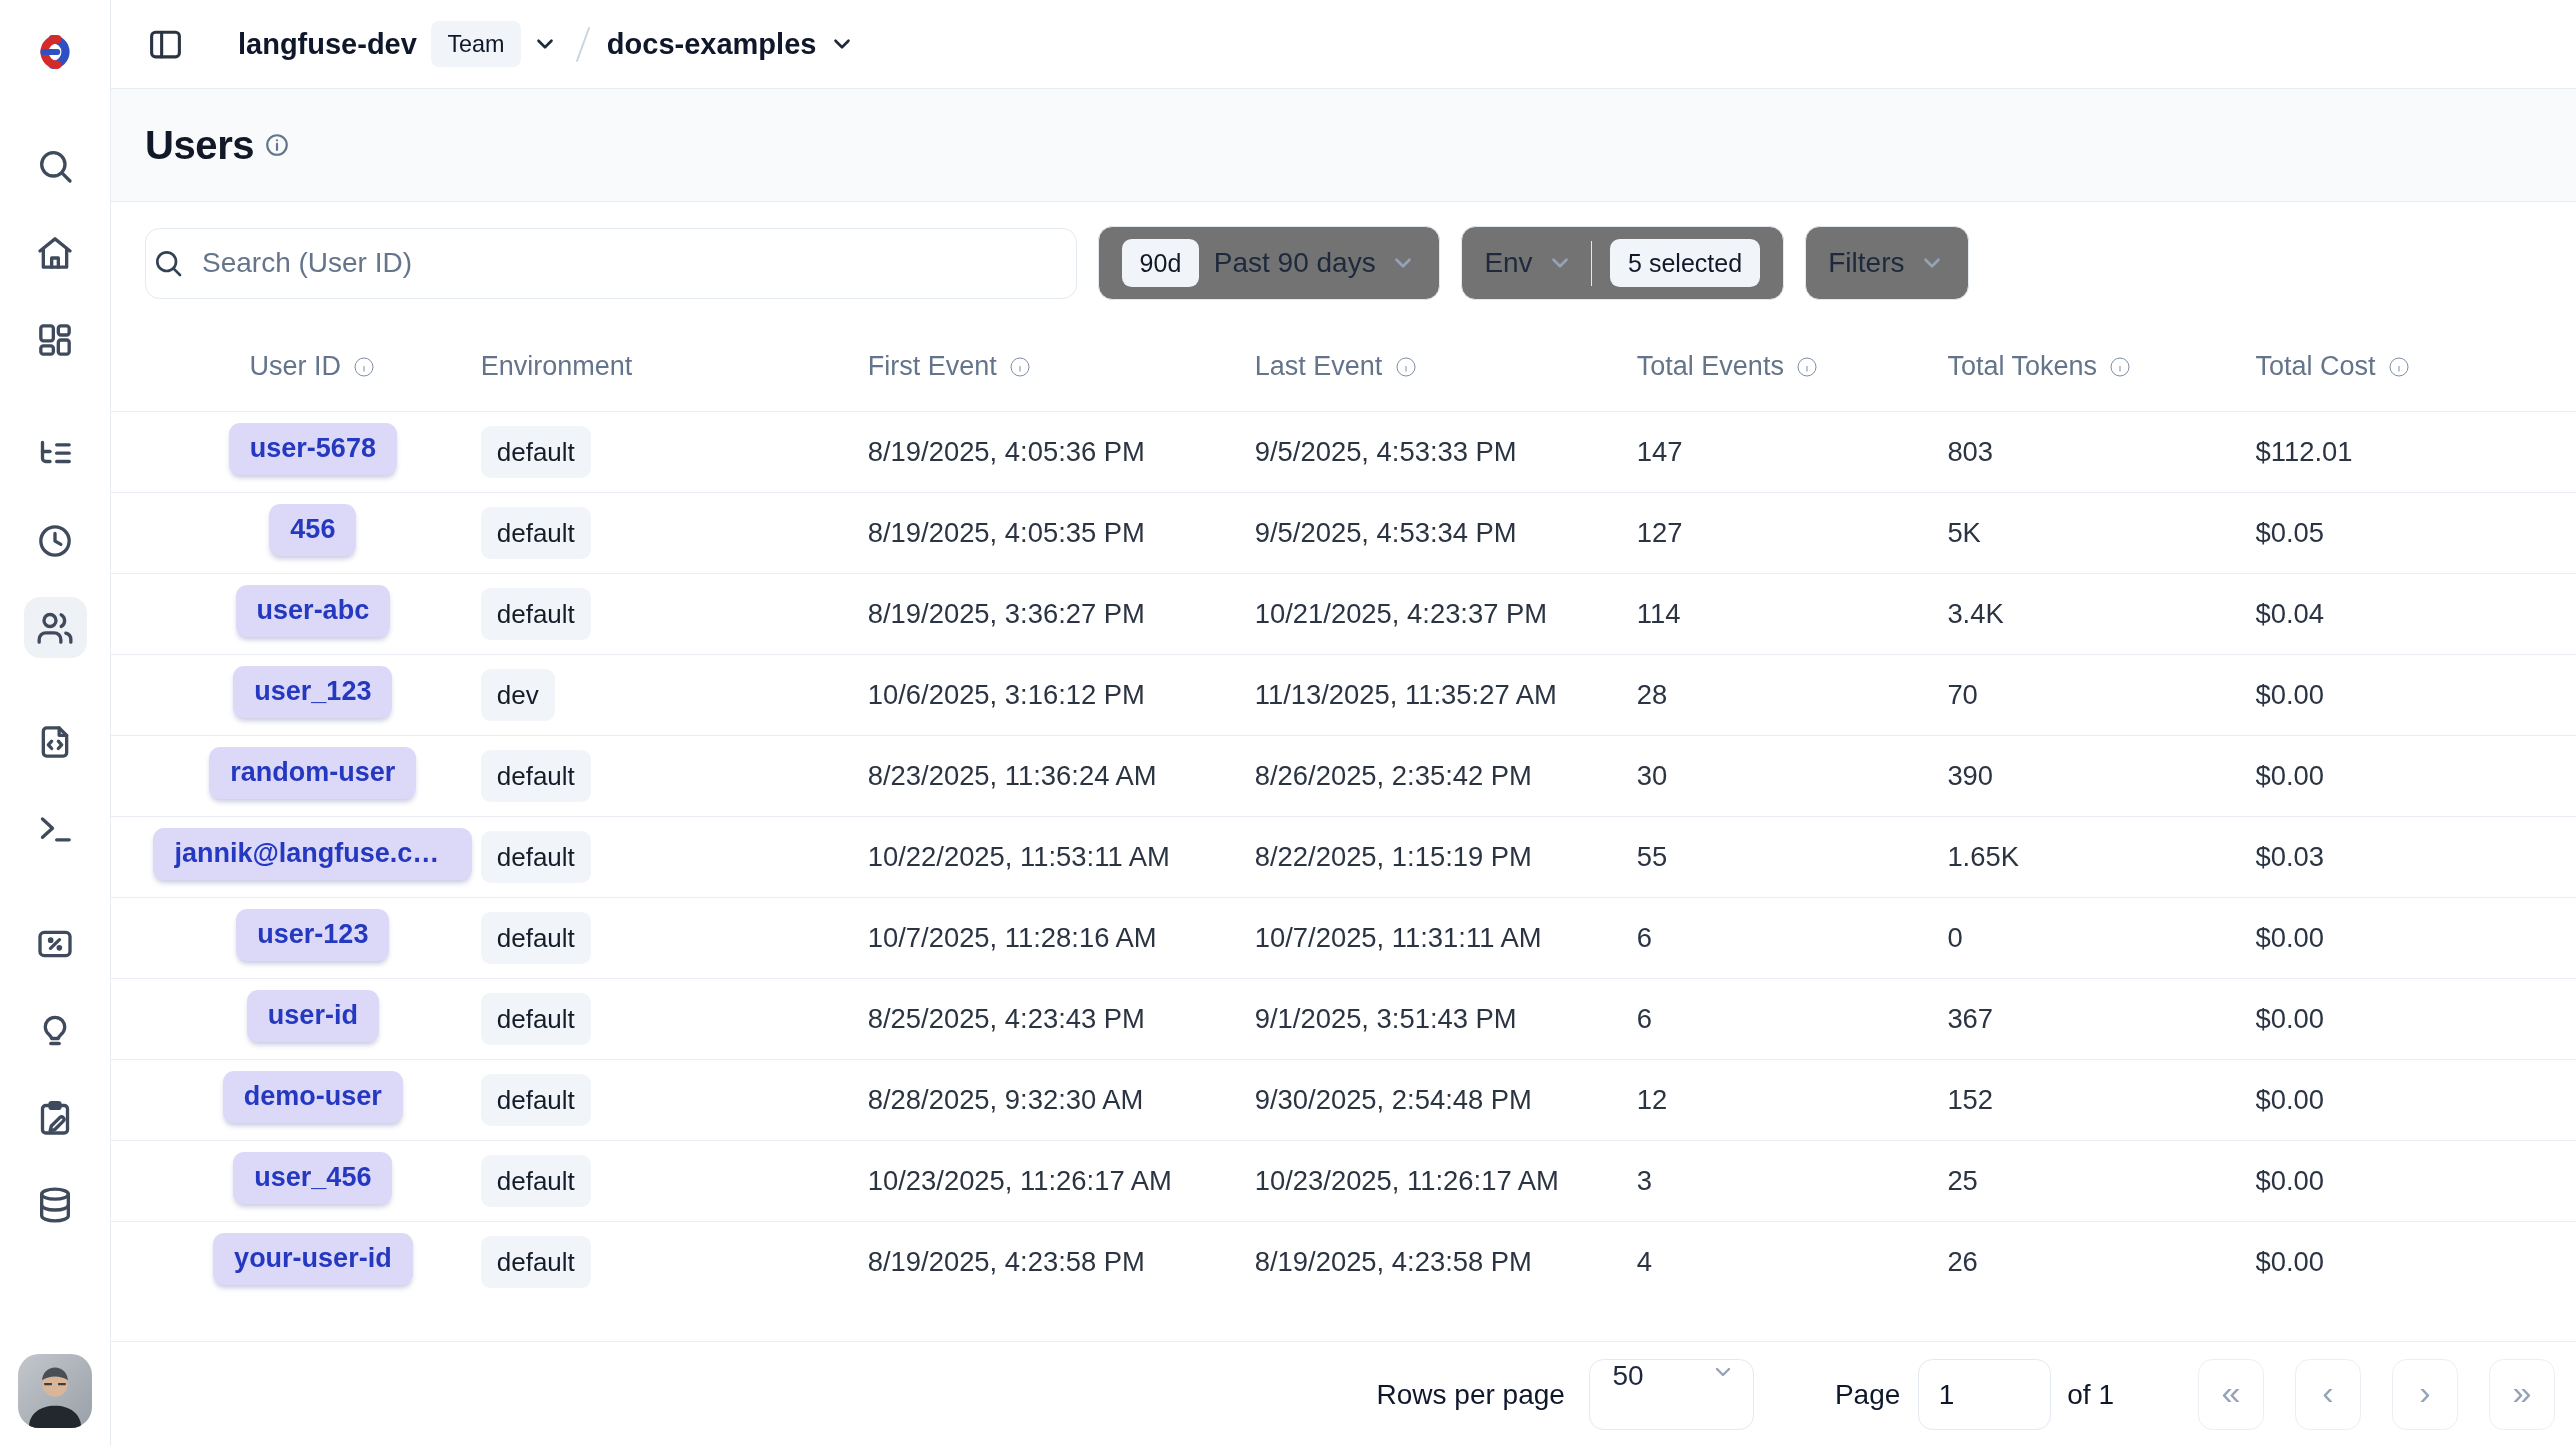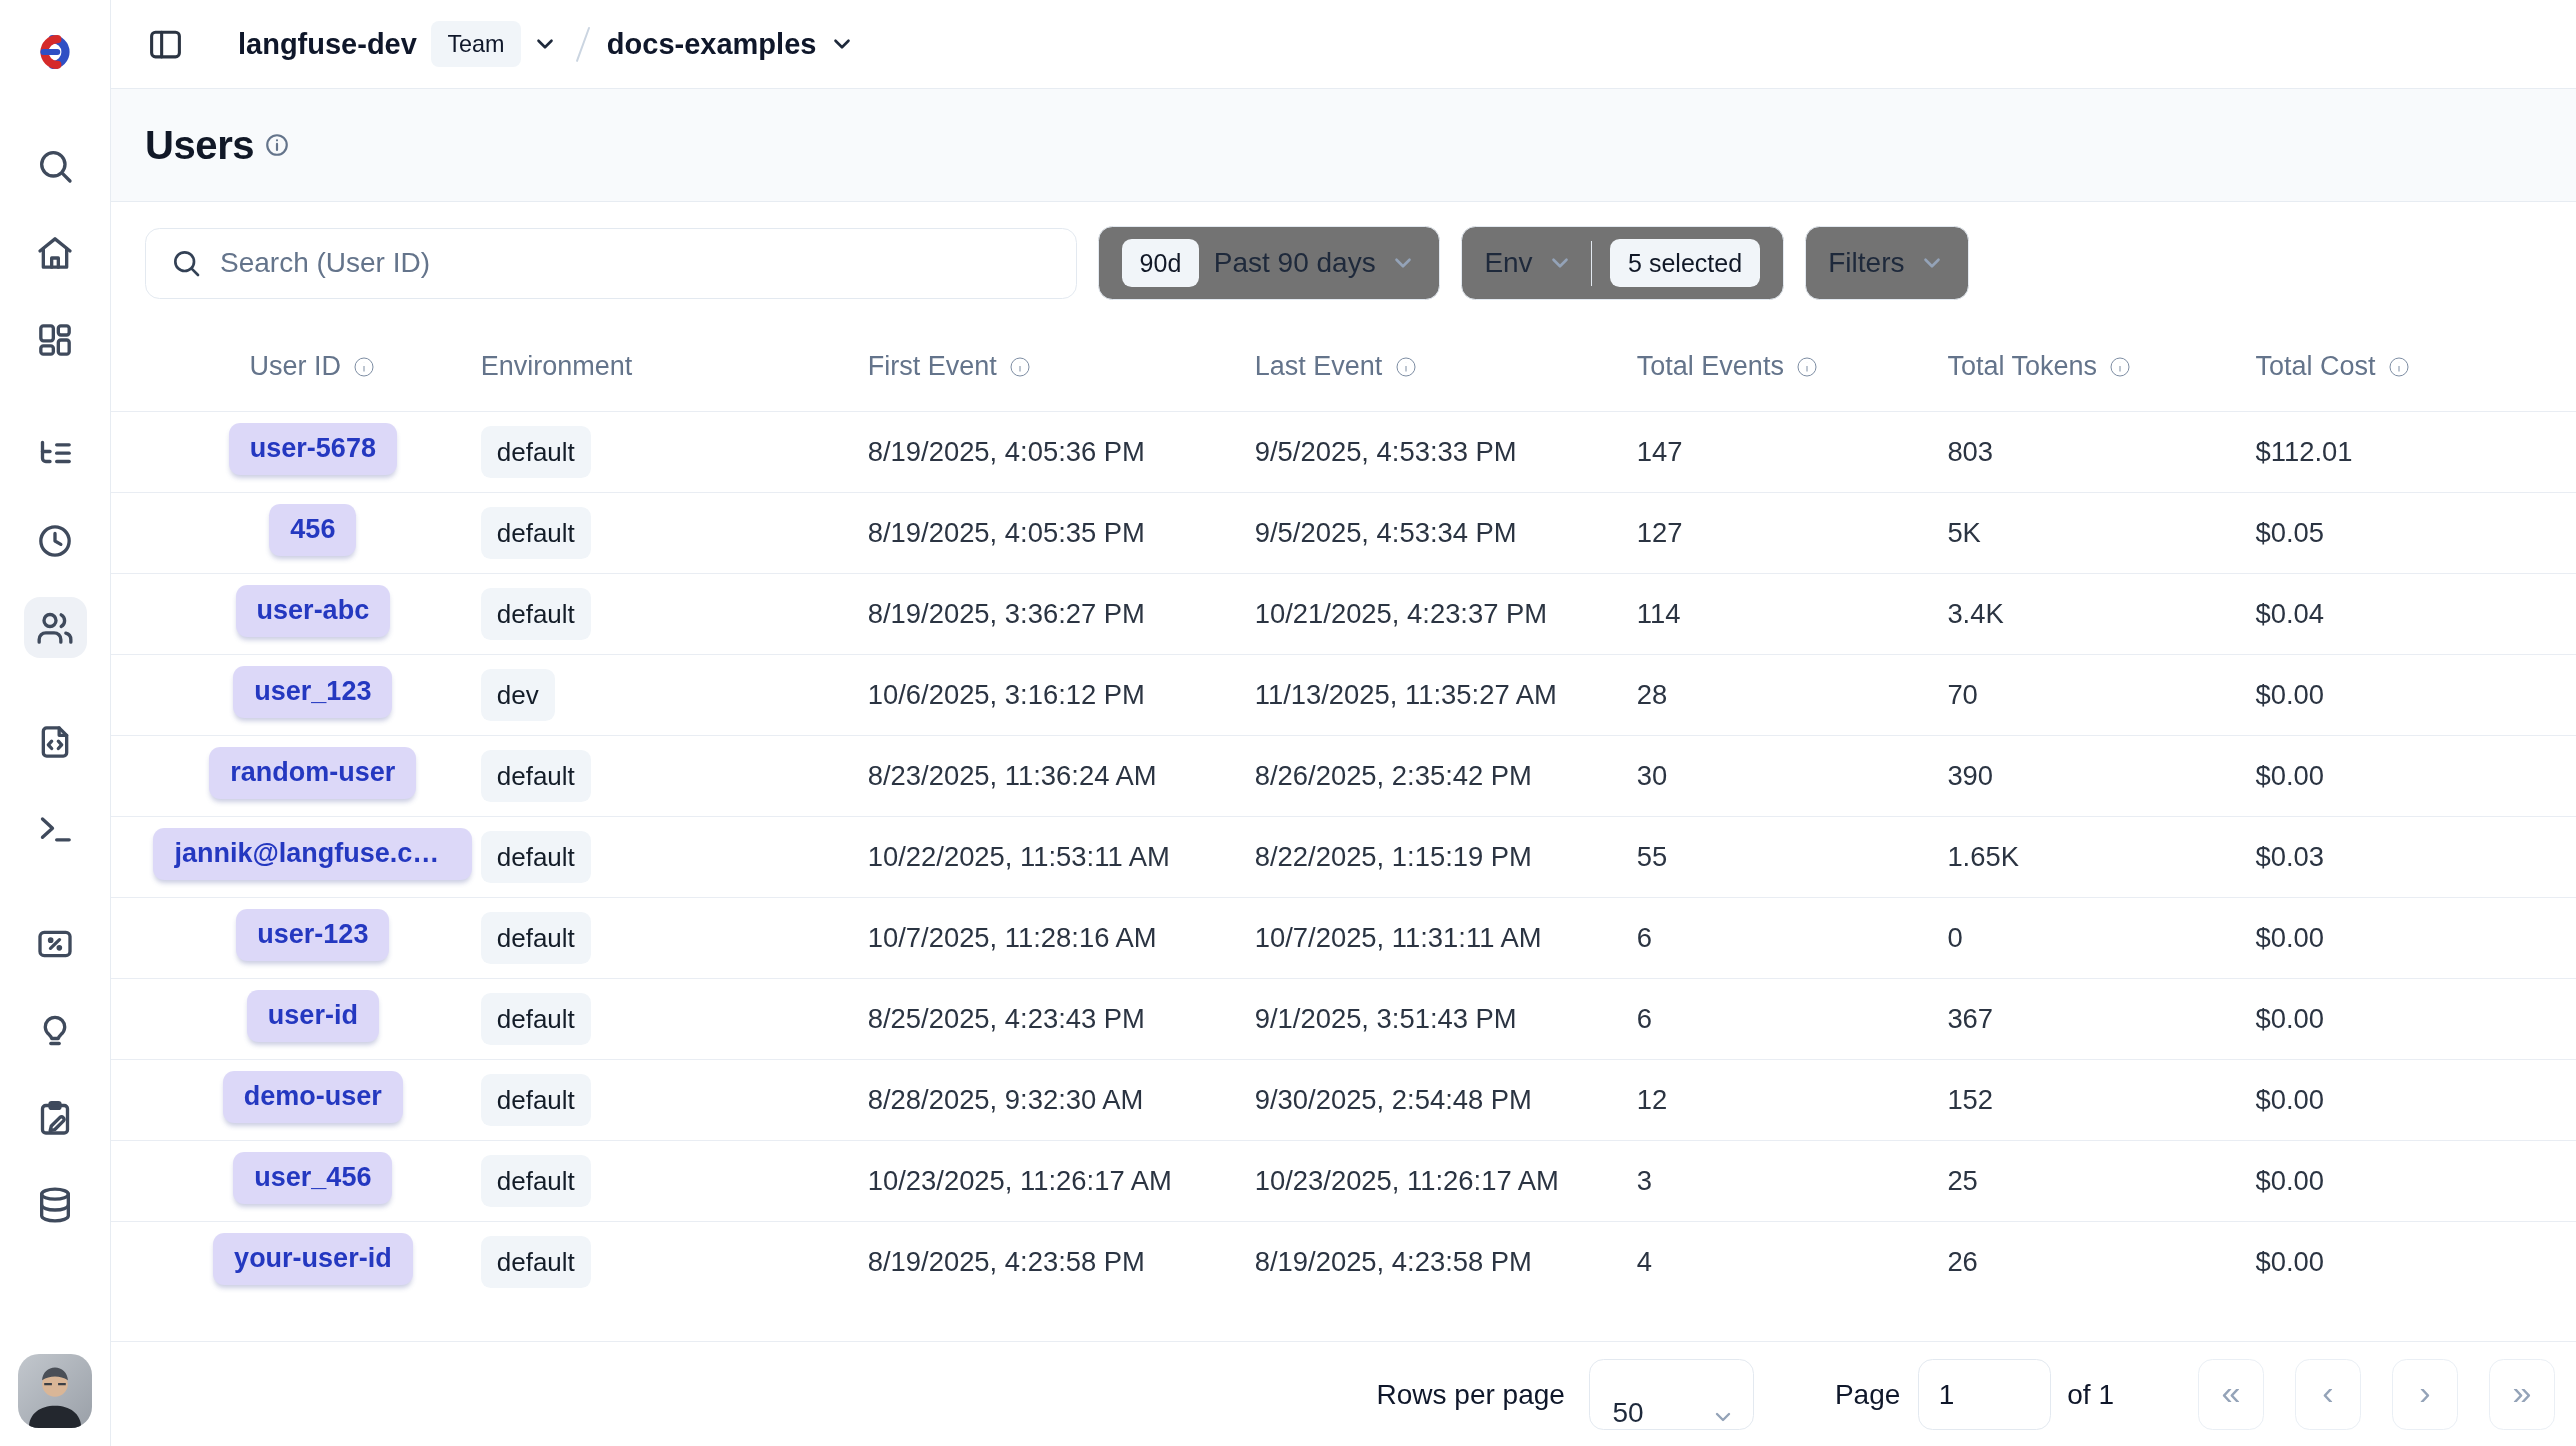--- a/index.html
+++ b/index.html
@@ -36,21 +36,21 @@
   .slash { width:2.4px; height:37px; background:#cbd5e1; transform:rotate(20deg); border-radius:1.6px; margin:0 22.6px 0 24px; }
   .proj-chev { margin-left:13px; }
 
   .band { height:113px; flex-shrink:0; background:#f8fafc; border-bottom:1.6px solid #e7ecf2; display:flex; align-items:center; padding:0 34px; gap:10px; }
   .band h1 { font-size:40px; font-weight:700; color:#111827; letter-spacing:-0.4px; }
   .info-ic svg { width:26px; height:26px; stroke:#64748b; }
   .info-ic { display:inline-flex; }
 
   
   .filter-row { display:flex; align-items:center; padding:24px 34px 22.6px 34px; gap:21px; flex-shrink:0; }
-  .search-box { width:932px; height:71px; border:1.6px solid #e3e9f0; border-radius:14.5px; display:flex; align-items:center; padding:0 24px; gap:18px; background:#fff; }
+  .search-box { width:932px; height:71px; border:1.6px solid #e3e9f0; border-radius:14.5px; display:flex; align-items:center; padding:0 6px; gap:18px; background:#fff; }
   .search-box svg { width:32px; height:32px; stroke:#334155; flex-shrink:0; }
   .search-box input { border:none; outline:none; flex:1; font-size:28px; font-family:inherit; color:#0f172a; background:transparent; }
   .search-box input::placeholder { color:#64748b; }
   .btn { height:74px; border:1.6px solid #e3e9f0; border-radius:14.5px; display:flex; align-items:center; padding:0 22.6px; gap:14.5px; font-size:28px; font-weight:500; color:#1e293b; background:#737373; cursor:pointer; }
   .btn .chev svg { width:26px; height:26px; stroke:#94a3b8; }
   .mini-badge { background:#f1f5f9; border-radius:9.7px; padding:9.7px 18px; font-size:25px; font-weight:500; color:#111827; }
   .divider-v { width:1.6px; height:45px; background:#e3e9f0; margin:0 3.2px; }
 
   
   .table-wrap { flex:1; }
@@ -60,21 +60,21 @@
   thead .th-inner svg { width:24px; height:24px; stroke:#7d8da3; }
   tbody tr { border-top:1.6px solid #e9edf3; cursor:pointer; }
   td { height:81px; vertical-align:middle; font-size:27.4px; color:#2b3442; }
   th:first-child, td:first-child { padding-left:34px;text-align:center; }
   .pill-user { display:inline-block; background:#dcd8f8; color:#2438c0; font-weight:700; font-size:27px; padding:10.5px 21px; border-radius:11.3px; box-shadow:0 4px 5.6px -1.6px rgba(80,90,160,.30); cursor:pointer; max-width:95%; overflow:hidden; text-overflow:ellipsis; white-space:nowrap; }
   .pill-env { display:inline-block; background:#f1f5f9; color:#131c28; font-size:26px; padding:10.5px 16px; border-radius:9.7px; }
 
   
   .footer { margin-top:auto; flex-shrink:0; height:106px; border-top:1.6px solid #e9edf3; display:flex; align-items:center; justify-content:flex-end; padding:0 21px 0 34px; }
   .footer .lbl { font-size:28px; font-weight:500; color:#0f172a; }
-  .select-box { width:165px; height:71px; border:1.6px solid #e3e9f0; border-radius:14.5px; display:flex; align-items:flex-end; justify-content:space-between; padding:0 18px 0 22.6px; font-size:28px; font-weight:500; color:#1e293b; margin-left:24px; cursor:pointer; background:#fff; }
+  .select-box { width:165px; height:71px; border:1.6px solid #e3e9f0; border-radius:14.5px; display:flex; align-items:flex-start; justify-content:space-between; padding:0 18px 0 22.6px; font-size:28px; font-weight:500; color:#1e293b; margin-left:24px; cursor:pointer; background:#fff; }
   .select-box svg { width:24px; height:24px; stroke:#94a3b8; }
   .page-lbl { margin-left:81px; }
   .page-input { width:133px; height:71px; border:1.6px solid #e3e9f0; border-radius:14.5px; padding:0 19.4px; font-size:28px; font-family:inherit; color:#0f172a; outline:none; margin-left:18px; background:#fff; }
   .of-lbl { margin-left:16px; }
   .pag-group { display:flex; gap:31px; margin-left:84px; }
   .pag-btn { width:66px; height:71px; border:1.6px solid #eaeff5; border-radius:14.5px; background:#fff; display:flex; align-items:center; justify-content:center; font-size:34px; color:#94a3b8; cursor:pointer; padding-bottom:4.8px; }
 </style>
 </head>
 <body>
 

